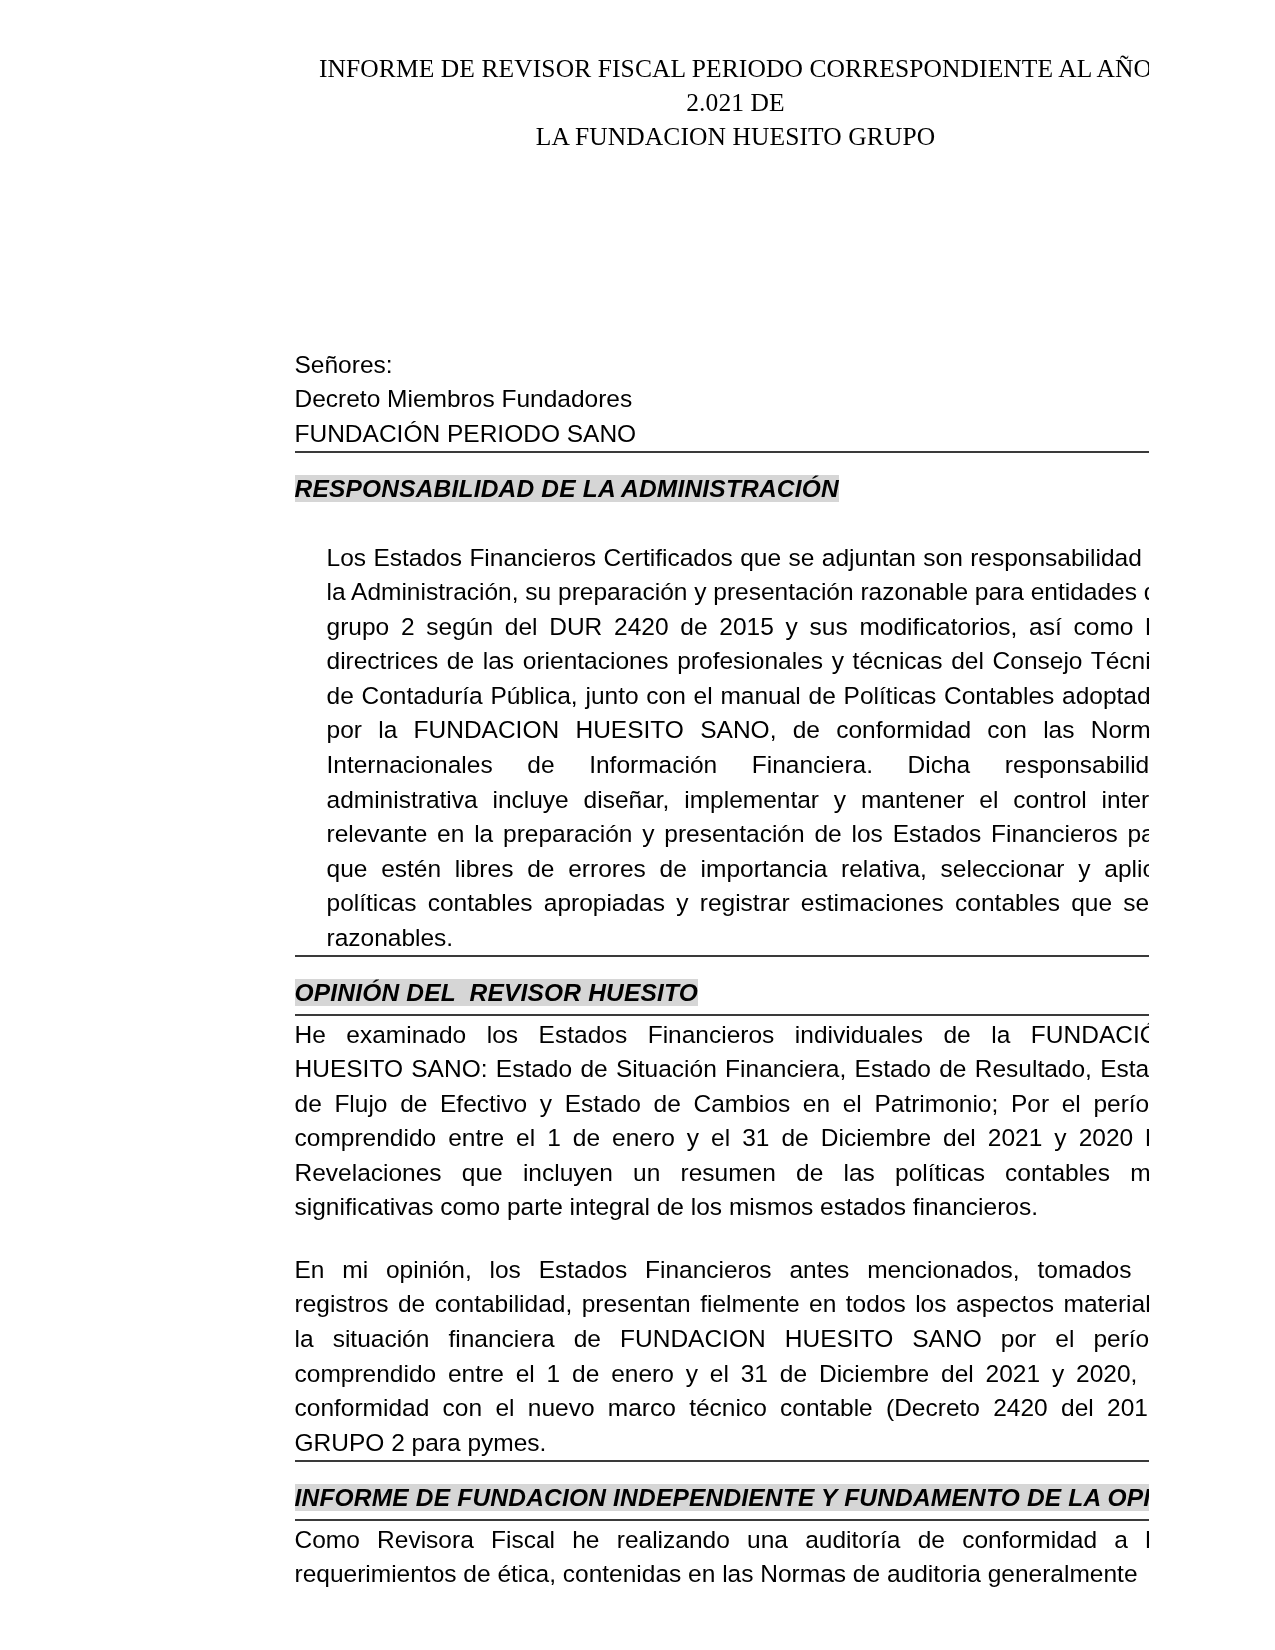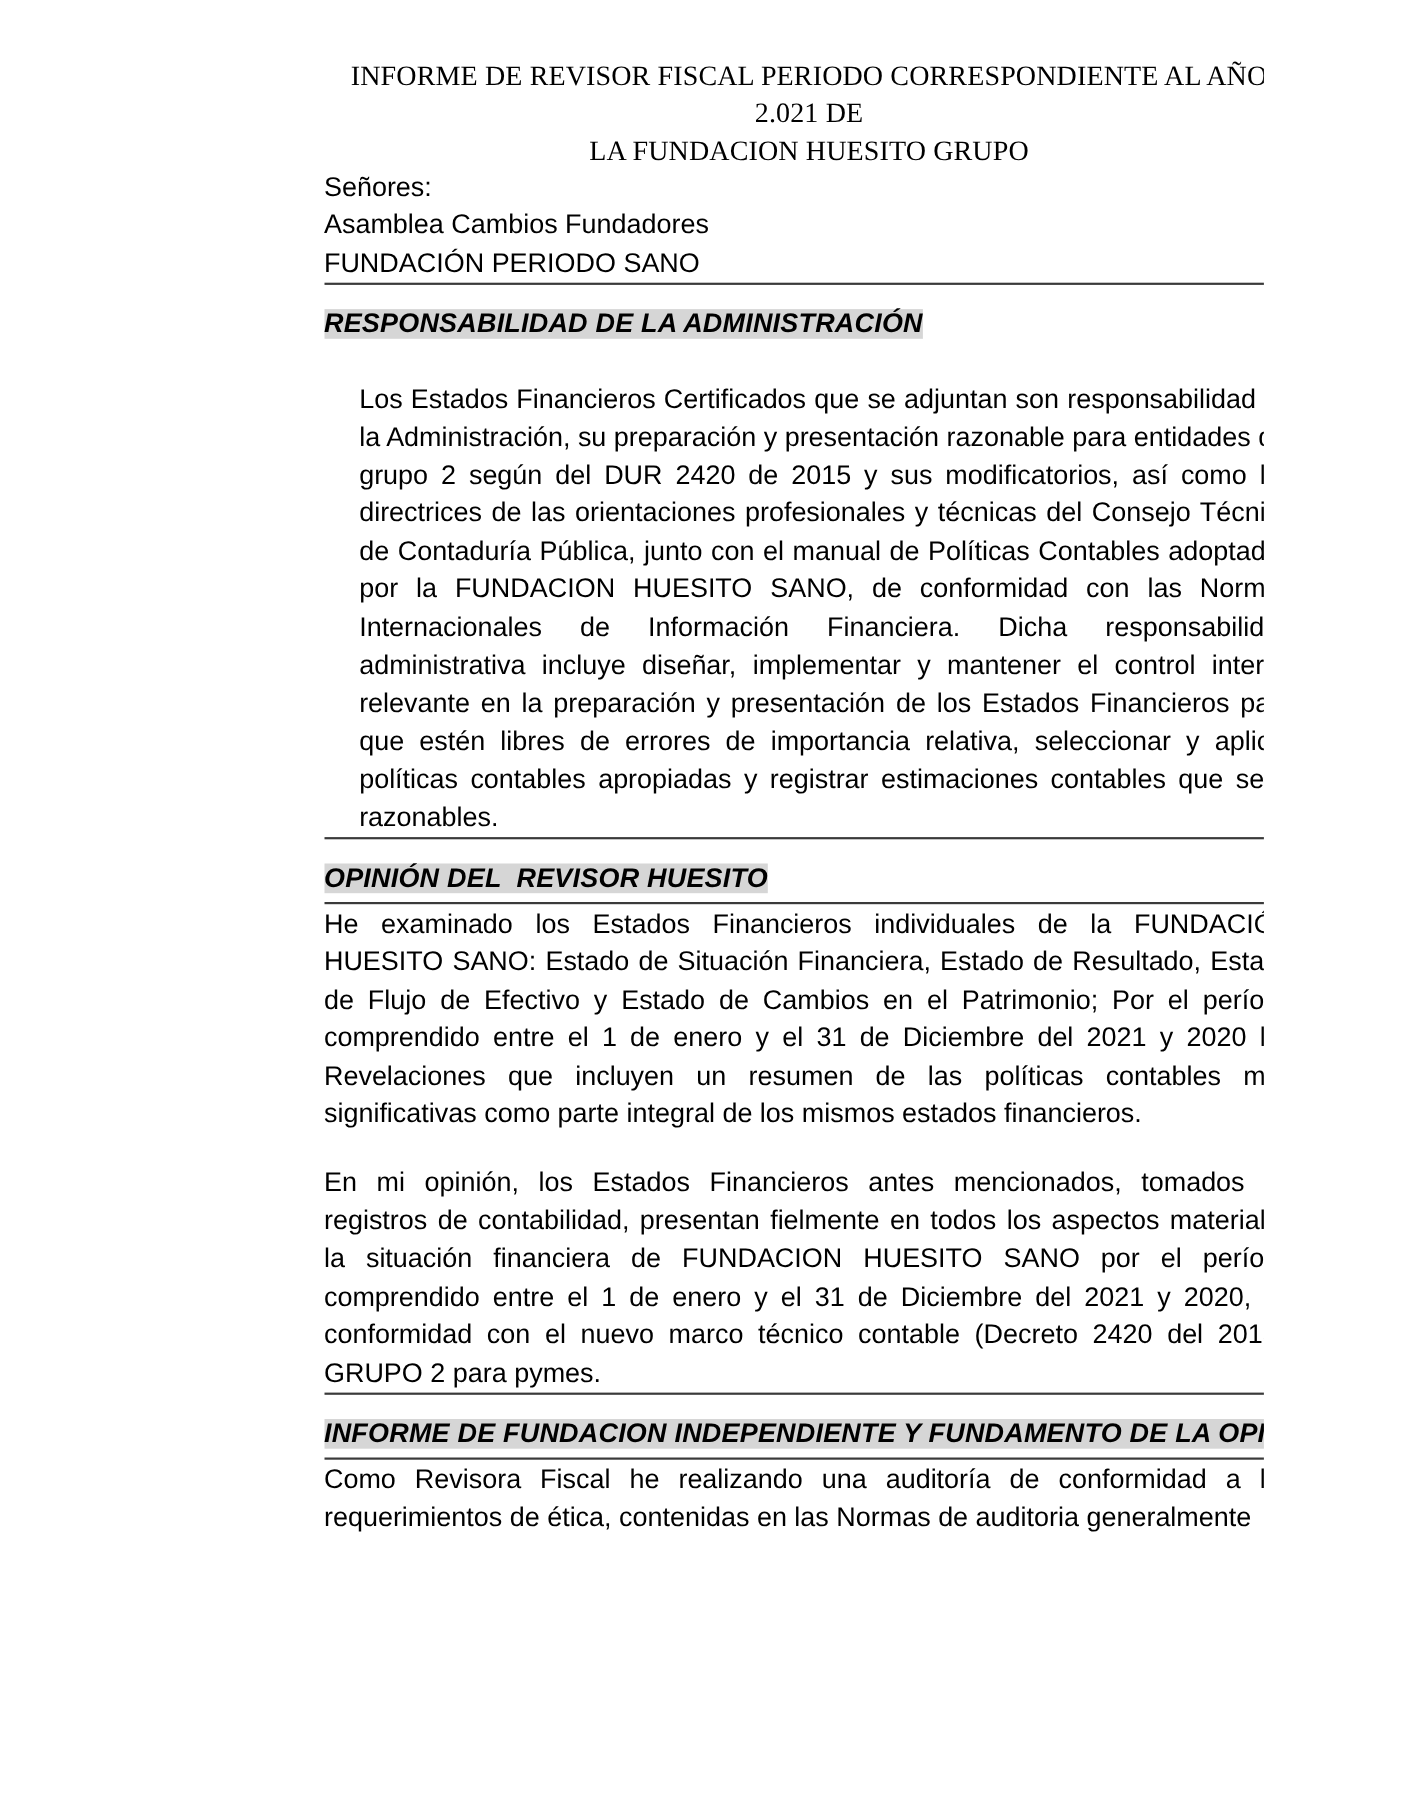--- a/index.html
+++ b/index.html
@@ -33,20 +33,21 @@
     font-size: 25.5px;
     line-height: 1.33;
     text-align: center;
     letter-spacing: 0.1px;
     margin: 0;
     padding: 0 14px;
   }
 
   
   .addressee {
+    margin-top: 194px;
     font-size: 24.5px;
     line-height: 1.41;
     text-align: left;
   }
   .addressee div { white-space: pre; }
 
   
   .section-head {
     border-top: 2.2px solid #3a3a3a;
     padding-top: 18px;
@@ -85,21 +86,21 @@
 <div class="page">
   <div class="content">
 
     <div>
       <div class="doc-title">INFORME DE REVISOR FISCAL PERIODO CORRESPONDIENTE AL AÑO 2.021 DE</div>
       <div class="doc-title">LA FUNDACION HUESITO GRUPO</div>
     </div>
 
     <div class="addressee">
       <div>Señores:</div>
-      <div>Asamblea Cambios Fundadores</div>
+      <div>Decreto Miembros Fundadores</div>
       <div>FUNDACIÓN PERIODO SANO</div>
     </div>
 
     <div class="section-head">
       <span class="head-text">RESPONSABILIDAD DE LA ADMINISTRACIÓN</span>
     </div>
     <p class="para gap-lg">Los Estados Financieros Certificados que se adjuntan son responsabilidad de la Administración, su preparación y presentación razonable para entidades del grupo 2 según del DUR 2420 de 2015 y sus modificatorios, así como las directrices de las orientaciones profesionales y técnicas del Consejo Técnico de Contaduría Pública, junto con el manual de Políticas Contables adoptadas por la FUNDACION HUESITO SANO, de conformidad con las Normas Internacionales de Información Financiera. Dicha responsabilidad administrativa incluye diseñar, implementar y mantener el control interno relevante en la preparación y presentación de los Estados Financieros para que estén libres de errores de importancia relativa, seleccionar y aplicar políticas contables apropiadas y registrar estimaciones contables que sean razonables.</p>
 
     <div class="section-head with-bottom-rule">
       <span class="head-text">OPINIÓN DEL  REVISOR HUESITO</span>

